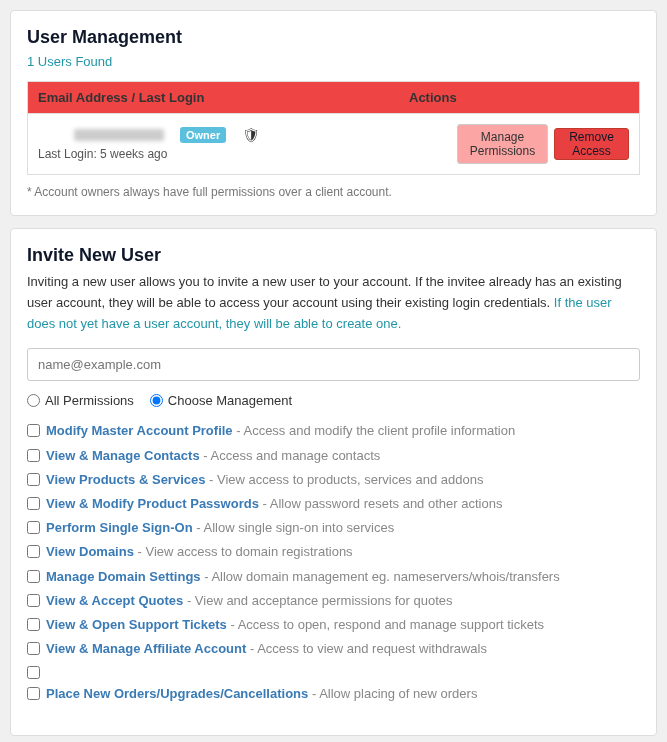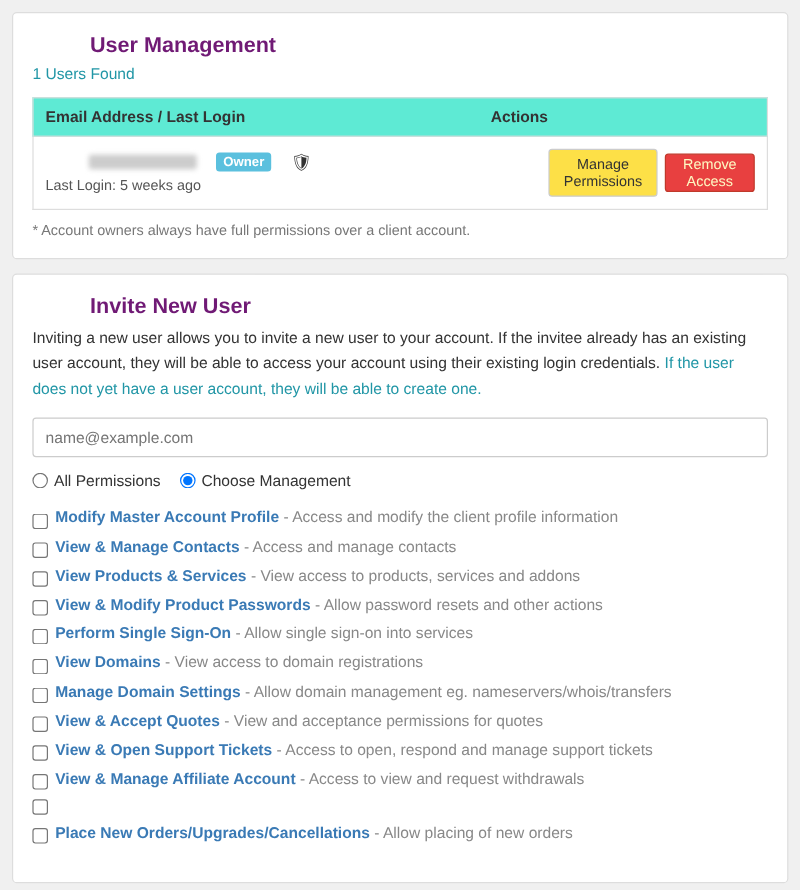--- a/index.html
+++ b/index.html
@@ -13,32 +13,31 @@
     .card {
       background: #fff;
       border: 1px solid #ddd;
       border-radius: 4px;
       padding: 16px;
       margin-bottom: 12px;
     }
     .card h2 {
       font-size: 18px;
       font-weight: bold;
-      color: #701a75;
+      color: #0f172a;
       margin-bottom: 6px;
-      margin-left: 48px;
     }
     .users-found {
       color: #2196a6;
       font-size: 13px;
       margin-bottom: 12px;
     }
     .table-header {
       display: flex;
-      background: #5eead4;
+      background: #ef4444;
       border: 1px solid #ddd;
       padding: 8px 10px;
       font-weight: bold;
       font-size: 13px;
     }
     .table-header .col-email { flex: 1; }
     .table-header .col-actions { width: 220px; text-align: left; }
     .table-row {
       display: flex;
       align-items: center;
@@ -78,33 +77,33 @@
       font-size: 12px;
       color: #555;
     }
     .table-row .col-actions {
       width: 220px;
       display: flex;
       gap: 6px;
       align-items: center;
     }
     .btn-manage {
-      background: #fde047;
+      background: #fca5a5;
       border: 1px solid #ccc;
       color: #333;
       padding: 5px 10px;
       font-size: 12px;
       border-radius: 3px;
       cursor: pointer;
       margin-left: 48px;
     }
     .btn-remove {
       background: #e84040;
       border: 1px solid #c0392b;
-      color: #fef9c3;
+      color: #0f172a;
       padding: 1px 10px;
       font-size: 12px;
       border-radius: 3px;
       cursor: pointer;
     }
     .footnote {
       font-size: 12px;
       color: #777;
       margin-top: 10px;
     }
@@ -141,21 +140,21 @@
       font-size: 13px;
       cursor: pointer;
     }
     .radio-group input[type="radio"] { cursor: pointer; }
     .permissions-list {
       list-style: none;
       margin-bottom: 16px;
     }
     .permissions-list li {
       display: flex;
-      align-items: flex-end;
+      align-items: flex-start;
       gap: 6px;
       margin-bottom: 6px;
       font-size: 13px;
       line-height: 1.4;
     }
     .permissions-list li input[type="checkbox"] {
       margin-top: 2px;
       cursor: pointer;
       flex-shrink: 0;
     }

